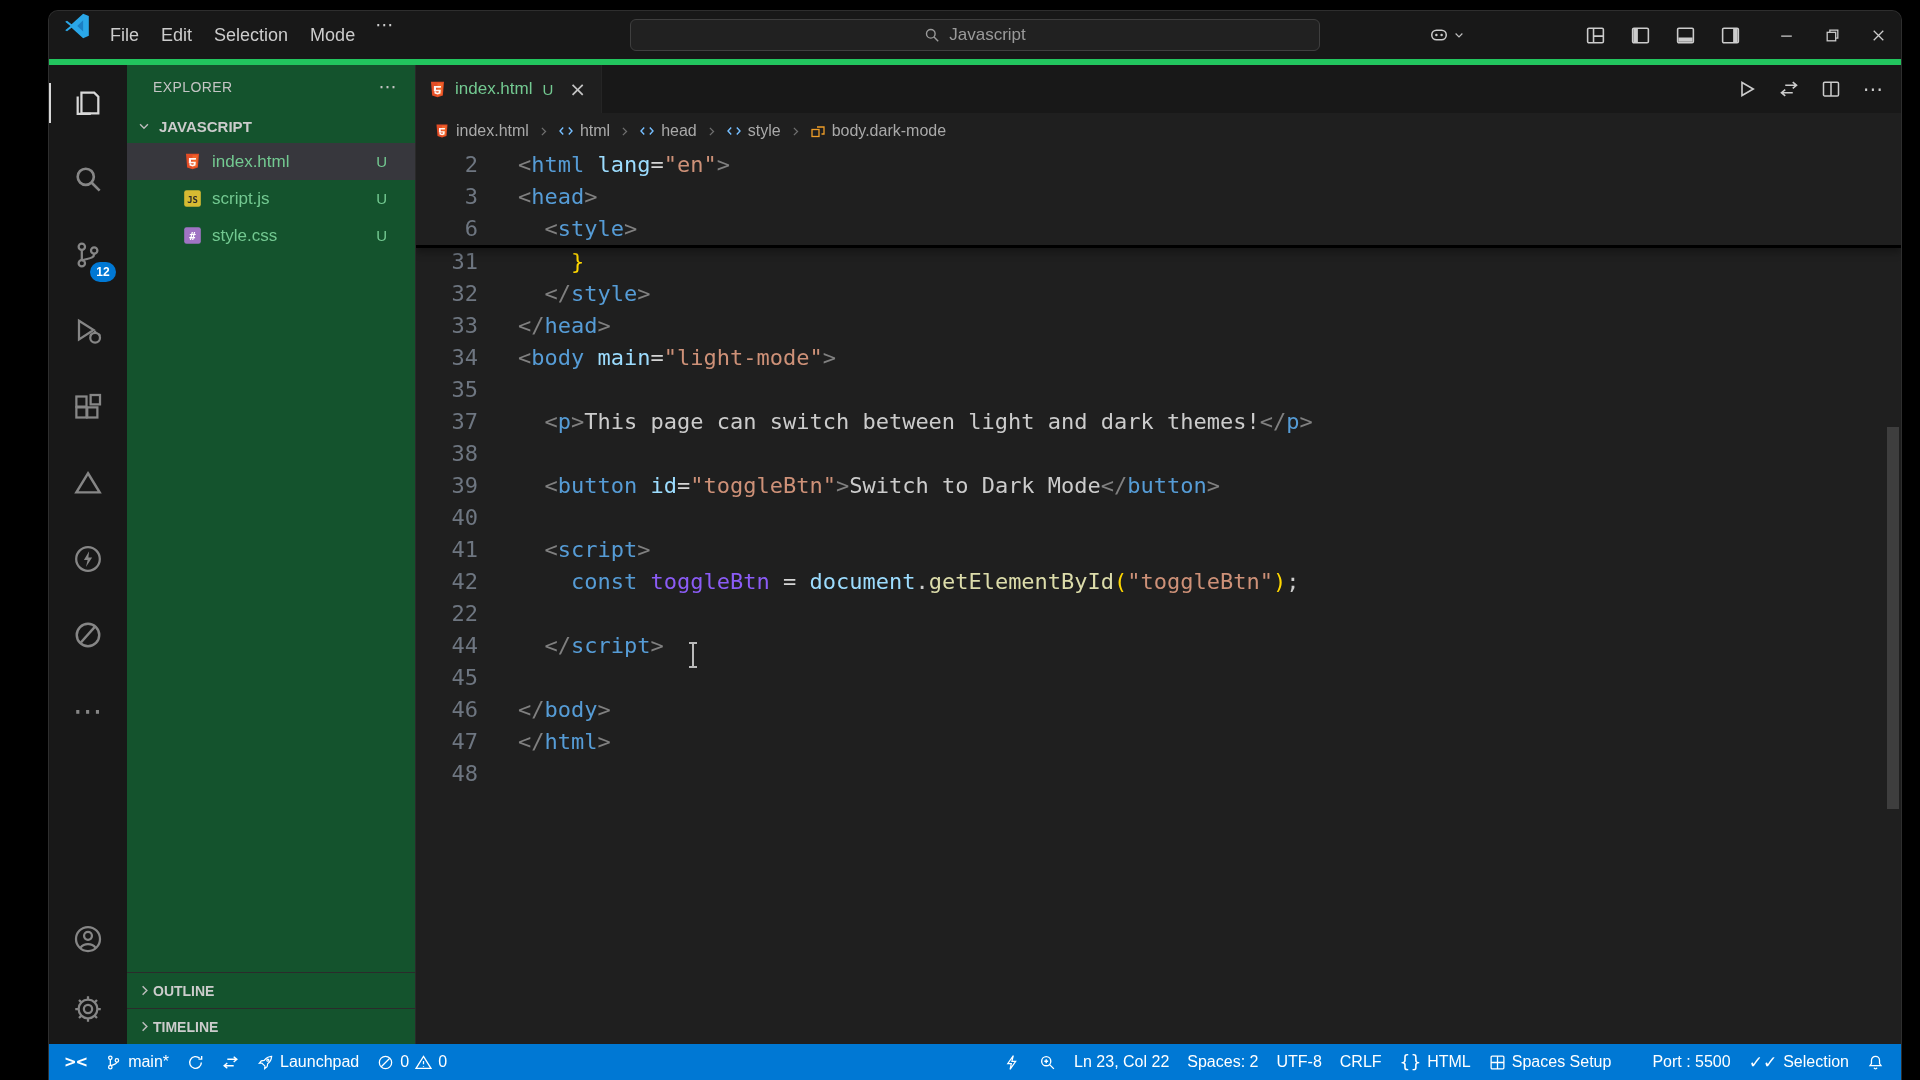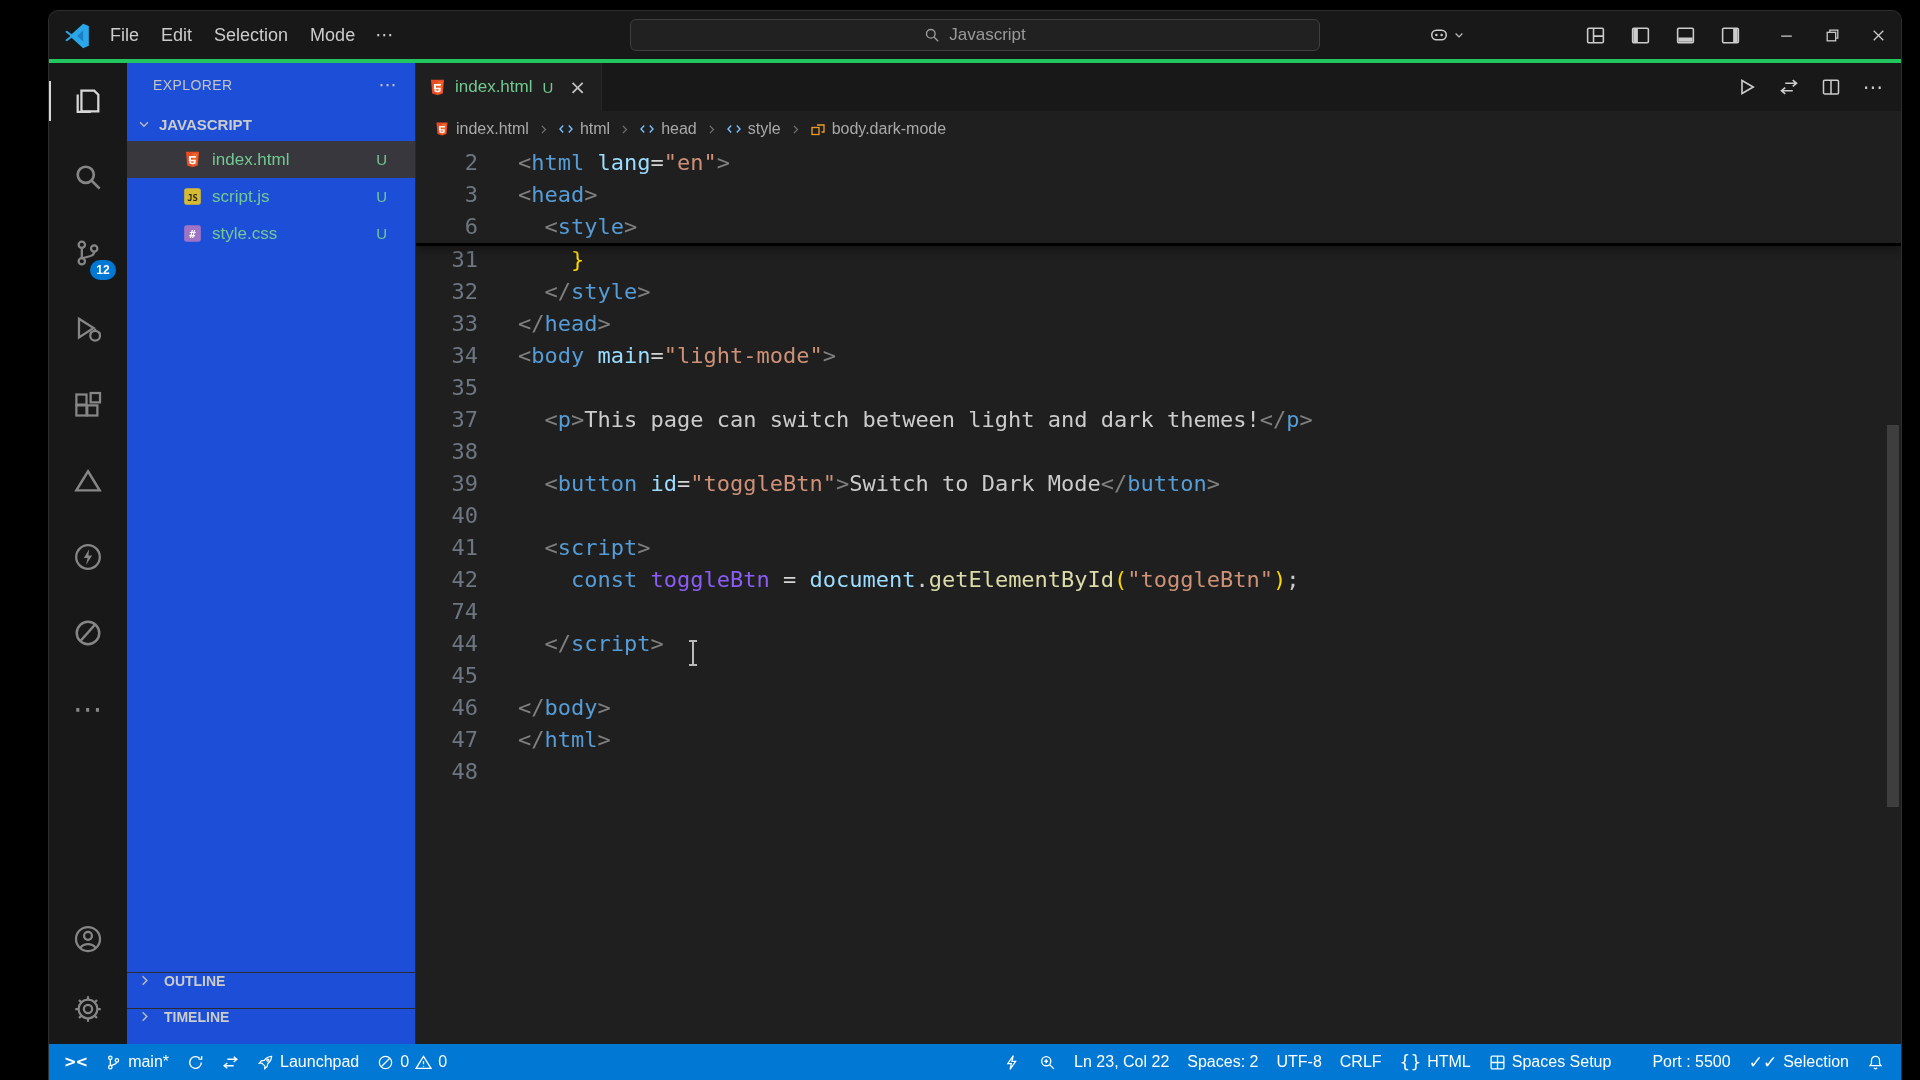--- a/index.html
+++ b/index.html
@@ -5,21 +5,21 @@
   html,body{margin:0;padding:0;width:1920px;height:1080px;overflow:hidden;background:#000;
     font-family:"Liberation Sans","DejaVu Sans",sans-serif;-webkit-font-smoothing:antialiased}
   .window{position:absolute;left:48px;top:10px;right:18px;bottom:0;background:#1f1f1f;
     border:1px solid #2e2e2e;border-bottom:none;border-radius:10px 10px 0 0;overflow:hidden;
     display:flex;flex-direction:column}
   
   .i{display:inline-flex;align-items:center;justify-content:center;width:1em;height:1em;line-height:1;flex:none}
   .i svg{width:100%;height:100%;display:block}
   .glyph{font-family:"DejaVu Sans",sans-serif;width:auto;min-width:1em;font-style:normal}
   
-  .titlebar{height:48px;background:#181818;border-bottom:4px solid #22c55e;display:flex;align-items:center;position:relative;flex:none}
+  .titlebar{height:48px;background:#181818;border-bottom:6px solid #22c55e;display:flex;position:relative;flex:none}
   .logo{width:28px;height:28px;margin:0 8px 0 14px}
   .menubar{display:flex;align-items:center}
   .menu-item{padding:5px 11px;font-size:18px;color:#cccccc;border-radius:6px;cursor:pointer;white-space:nowrap}
   .menu-more{color:#cccccc;padding:5px 9px;cursor:pointer}
   .menu-more .i{font-size:18px}
   .searchbox{position:absolute;left:50%;top:8px;transform:translateX(-50%);width:688px;height:30px;
     background:#212121;border:1px solid #3f3f3f;border-radius:6px;display:flex;align-items:center;
     justify-content:center;gap:9px;color:#9a9a9a;font-size:17px;cursor:pointer}
   .searchbox .i{font-size:16px}
   .tb-right{margin-left:auto;display:flex;align-items:center;height:100%}
@@ -35,32 +35,32 @@
   .main{flex:1;display:flex;min-height:0}
   .activitybar{width:78px;background:#181818;display:flex;flex-direction:column;justify-content:space-between;flex:none}
   .ab-item{height:76px;position:relative;display:flex;align-items:center;justify-content:center;color:#868686;cursor:pointer}
   .ab-item .i{font-size:30px}
   .ab-item.active{color:#d7d7d7}
   .ab-item.active::before{content:"";position:absolute;left:0;top:18px;bottom:18px;width:2px;background:#d7d7d7}
   .ab-bottom .ab-item{height:70px}
   .ab-badge{position:absolute;right:11px;bottom:11px;background:#0078d4;color:#fff;font-size:12px;font-weight:600;
     min-width:20px;height:20px;border-radius:10px;display:flex;align-items:center;justify-content:center;padding:0 3px}
   
-  .sidebar{width:288px;background:#1d4ed8;flex:none;display:flex;flex-direction:column;color:#cccccc}
+  .sidebar{width:288px;background:#14532d;flex:none;display:flex;flex-direction:column;color:#cccccc}
   .sb-header{height:44px;display:flex;align-items:center;padding:0 18px 0 26px;font-size:14px;letter-spacing:.4px;color:#c5c5c5;flex:none}
   .sb-header .i{margin-left:auto;font-size:18px;cursor:pointer}
   .sb-section{height:34px;display:flex;align-items:center;gap:8px;padding-left:10px;font-weight:700;font-size:15px;cursor:pointer;flex:none}
   .sb-section .i{font-size:14px;color:#bbb}
   .file-row{height:37px;display:flex;align-items:center;gap:10px;padding:0 28px 0 56px;font-size:17px;color:#73c991;cursor:pointer}
   .file-row.selected{background:#37373d}
   .file-row .i{font-size:19px}
   .fname{flex:1;white-space:nowrap;overflow:hidden}
   .fbadge{font-size:15px}
   .sb-spacer{flex:1}
-  .panel-row{height:35px;border-top:1px solid #2b2b2b;display:flex;align-items:flex-start;gap:12px;padding-left:10px;
+  .panel-row{height:35px;border-top:1px solid #2b2b2b;display:flex;align-items:center;gap:1px;padding-left:10px;
     font-weight:700;font-size:14px;cursor:pointer;flex:none}
   .panel-row .i{font-size:15px;color:#bbb}
   
   .editor-group{flex:1;display:flex;flex-direction:column;min-width:0;background:#1f1f1f;border-left:1px solid #2a2a2a}
   .tabbar{height:48px;background:#181818;display:flex;align-items:stretch;flex:none}
   .tab{display:flex;align-items:center;gap:8px;padding:0 12px;background:#1f1f1f;color:#73c991;font-size:17px;
     border-right:1px solid #252525;cursor:pointer}
   .tab .i{font-size:19px}
   .tab-badge{font-size:15px;margin-left:2px}
   .tab-close{font-size:20px;color:#c5c5c5;margin-left:8px;cursor:pointer}
@@ -497,21 +497,21 @@
             </div>
             <div class="cl">
               <span class="ln">41</span>
               <span class="ct"><span class="tk-x">  </span><span class="tk-p">&lt;</span><span class="tk-t">script</span><span class="tk-p">&gt;</span></span>
             </div>
             <div class="cl">
               <span class="ln">42</span>
               <span class="ct"><span class="tk-x">    </span><span class="tk-k">const</span><span class="tk-x"> </span><span class="tk-v">toggleBtn</span><span class="tk-x"> </span><span class="tk-o">=</span><span class="tk-x"> </span><span class="tk-a">document</span><span class="tk-x">.</span><span class="tk-f">getElementById</span><span class="tk-b">(</span><span class="tk-s">"toggleBtn"</span><span class="tk-b">)</span><span class="tk-x">;</span></span>
             </div>
             <div class="cl">
-              <span class="ln">74</span>
+              <span class="ln">22</span>
               <span class="ct"></span>
             </div>
             <div class="cl">
               <span class="ln">44</span>
               <span class="ct"><span class="tk-x">  </span><span class="tk-p">&lt;/</span><span class="tk-t">script</span><span class="tk-p">&gt;</span></span>
             </div>
             <div class="cl">
               <span class="ln">45</span>
               <span class="ct"></span>
             </div>

